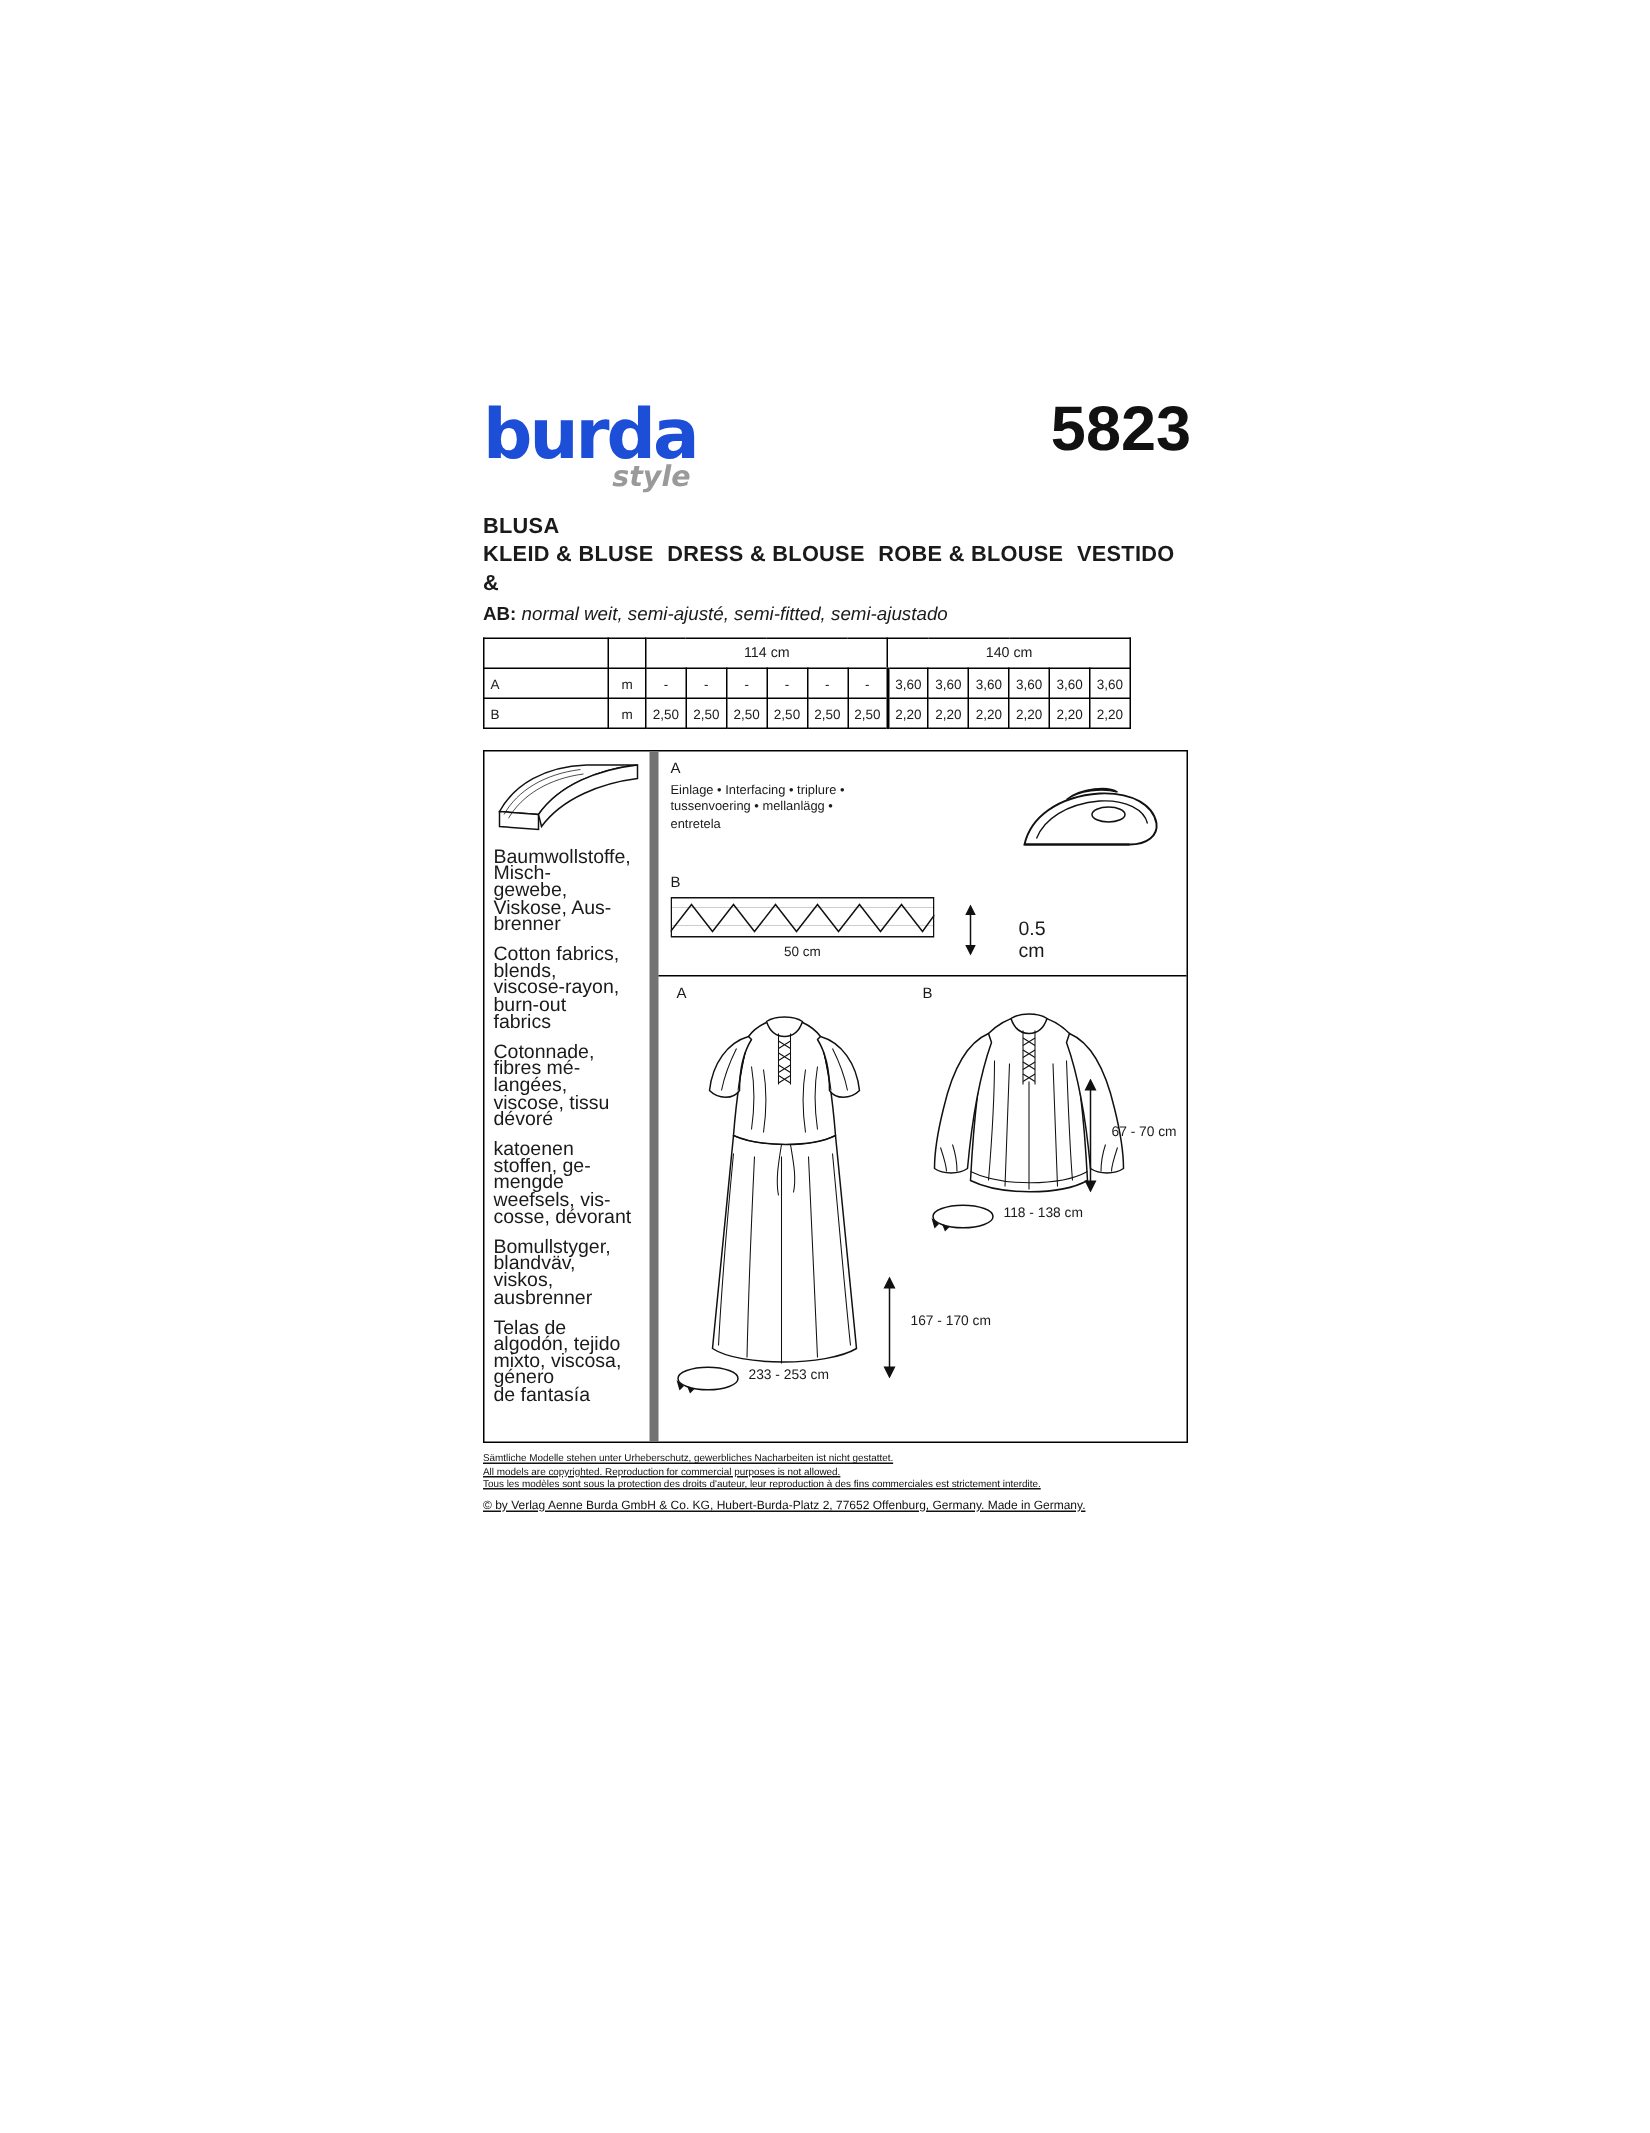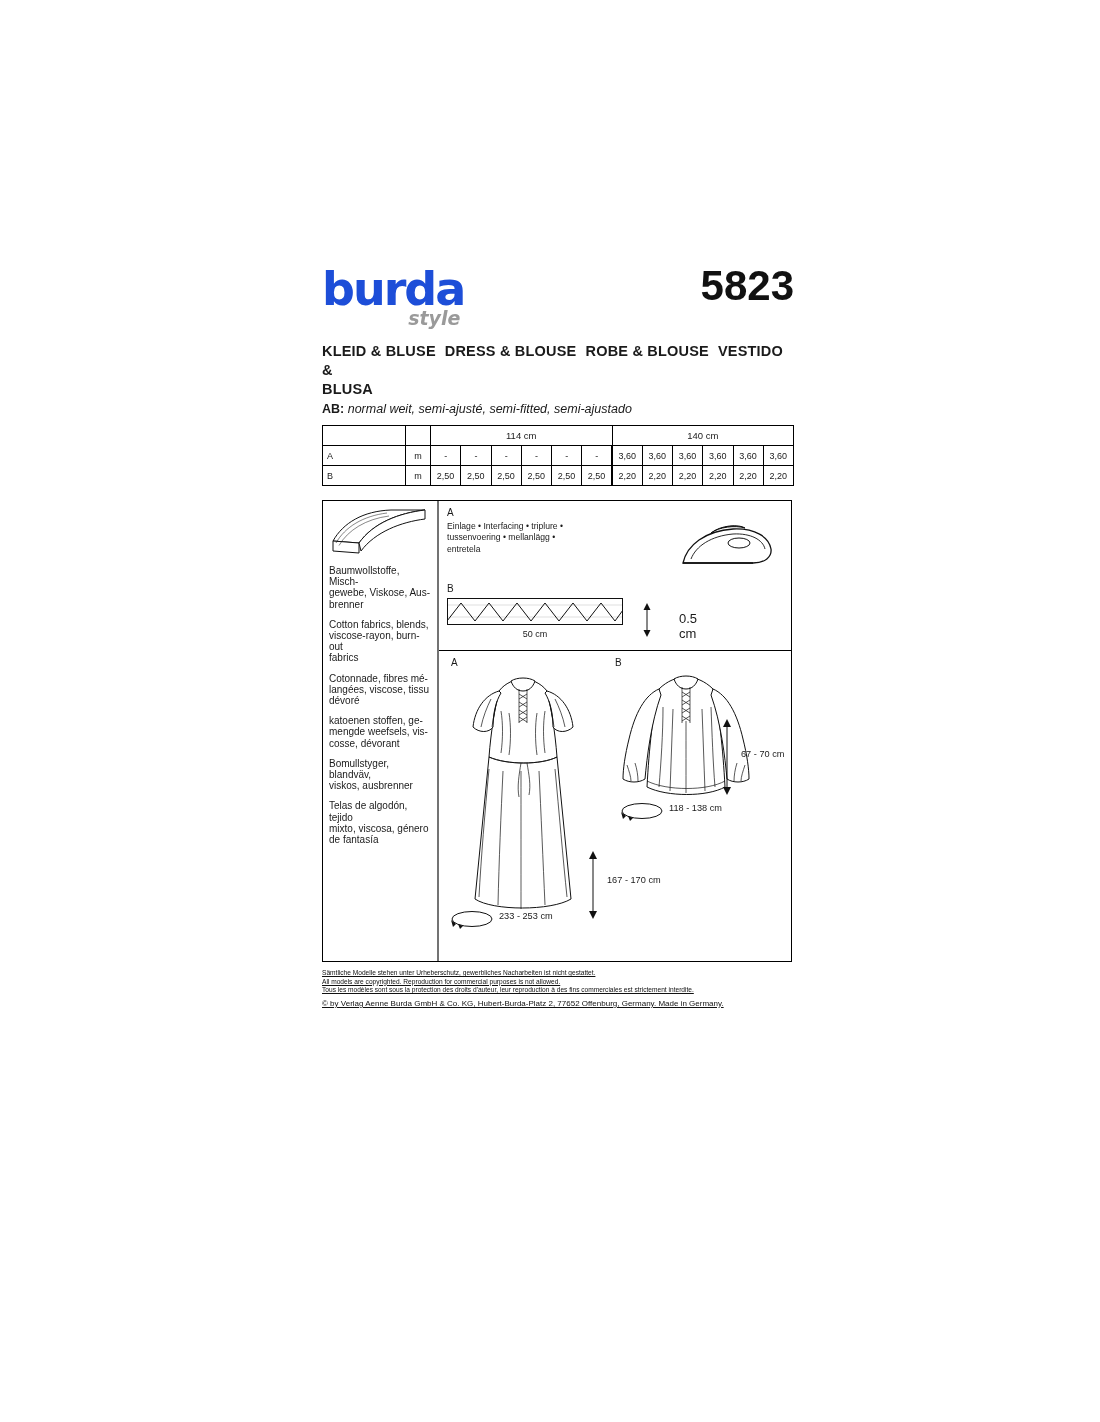--- a/index.html
+++ b/index.html
@@ -84,21 +84,21 @@
     margin-top: 3px;
     line-height: 15px;
   }
   .subtitle b { font-weight: bold; }
   .subtitle i { font-style: italic; }
 
   
   .req-table {
     margin-top: 8px;
     border-collapse: collapse;
-    width: 472px;
+    width: 432px;
     font-size: 9px;
     table-layout: fixed;
   }
   .req-table td, .req-table th {
     border: 1px solid #000;
     padding: 0;
     text-align: center;
     vertical-align: middle;
     font-weight: normal;
     height: 19px;
@@ -120,24 +120,24 @@
   .panel {
     margin-top: 14px;
     border: 1px solid #000;
     width: 470px;
     display: flex;
     height: 462px;
     box-sizing: border-box;
   }
   .panel-left {
     width: 116px;
-    border-right: 2px solid #737373;
+    border-right: 6px solid #737373;
     box-sizing: border-box;
     padding: 6px 6px 4px 6px;
-    font-size: 10px;
+    font-size: 13px;
     line-height: 11.2px;
   }
   .fabric-swatch {
     width: 100px;
     height: 52px;
     margin-bottom: 6px;
   }
   .fab-text { margin-bottom: 9px; }
   .fab-text:last-child { margin-bottom: 0; }
 
@@ -229,24 +229,24 @@
 
     <div class="brand-row">
       <div class="logo">
         <div class="logo-word">burda</div>
         <div class="logo-style">style</div>
       </div>
       <div class="pattern-number">5823</div>
     </div>
 
     <div class="title-block">
+      <div class="title-line">BLUSA</div>
       <div class="title-line">
         <span>KLEID &amp; BLUSE</span><span class="sp"></span><span>DRESS &amp; BLOUSE</span><span class="sp"></span><span>ROBE &amp; BLOUSE</span><span class="sp"></span><span>VESTIDO &amp;</span>
       </div>
-      <div class="title-line">BLUSA</div>
       <div class="subtitle">
         <b>AB:</b>
         <i>normal weit, semi-ajusté, semi-fitted, semi-ajustado</i>
       </div>
     </div>
 
     <table class="req-table">
       <tbody>
           <tr>
         <td class="lbl-col blankcell"></td>

